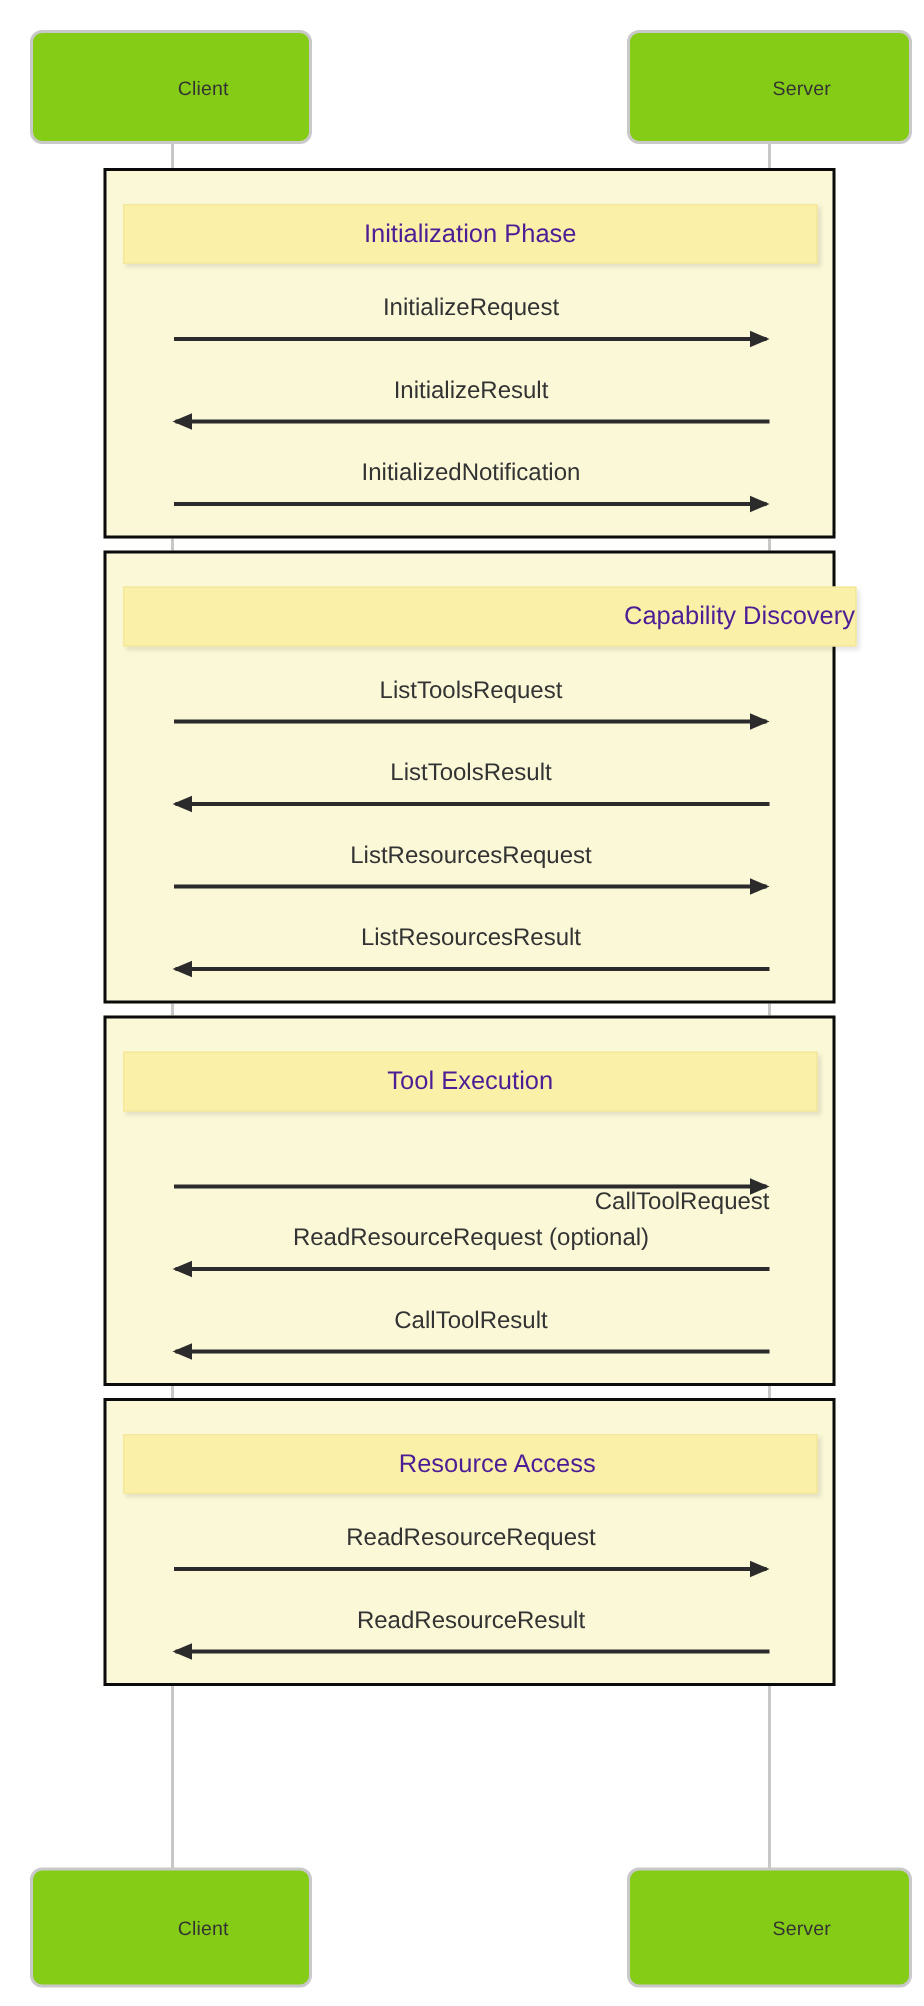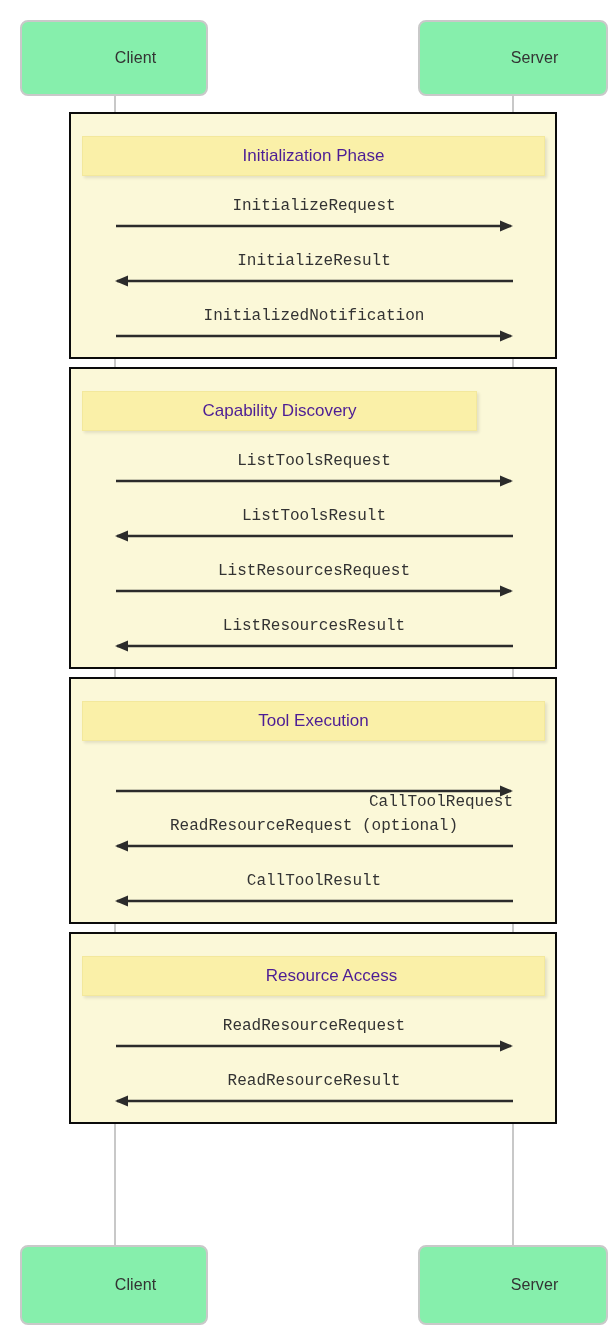--- a/index.html
+++ b/index.html
@@ -17,27 +17,27 @@
     width: 616px;
     height: 1337px;
     background: #ffffff;
     overflow: hidden;
   }
 
   
   .participant {
     position: absolute;
     box-sizing: border-box;
-    background: #86efac;
+    background: #84cc16;
     border: 2px solid #c9c9c9;
     border-radius: 8px;
     display: flex;
     align-items: center;
     justify-content: center;
-    font-size: 16px;
+    font-size: 13px;
     color: #333333;
     letter-spacing: 0.1px;
     z-index: 6;
     padding-left: 43px;
   }
 
   
   .lifeline {
     position: absolute;
     width: 2px;
@@ -69,21 +69,20 @@
 
   
   .msg-label {
     position: absolute;
     text-align: center;
     font-size: 16px;
     color: #333333;
     white-space: nowrap;
     z-index: 5;
     line-height: 20px;
-    font-family: Liberation Mono, monospace;
   }
   .msg-arrow {
     position: absolute;
     height: 14px;
     z-index: 5;
     pointer-events: none;
   }
   .msg-arrow svg { display: block; overflow: visible; }
 </style>
 </head>
@@ -121,21 +120,21 @@
         </svg>
       </div>
       <div class="msg-label" style="left: 115px; top: 306px; width: 398px;">InitializedNotification</div>
       <div class="msg-arrow" style="left: 115px; top: 329px; width: 398px;">
         <svg width="398" height="14" viewBox="0 0 398 14">
           <line x1="1" y1="7" x2="396" y2="7" stroke="#2b2b2b" stroke-width="2.6"></line>
           <path d="M 398 7 L 385 1.5 L 385 12.5 Z" fill="#2b2b2b"></path>
         </svg>
       </div>
       <div class="group" style="left: 69px; top: 367px; width: 488px; height: 302px;"></div>
-      <div class="group-label" style="left: 82px; top: 391px; width: 395px; height: 40px;">
+      <div class="group-label" style="left: 82px; top: 391px; width: 489px; height: 40px; justify-content: flex-end;">
         <span>Capability Discovery</span>
       </div>
       <div class="msg-label" style="left: 115px; top: 451px; width: 398px;">ListToolsRequest</div>
       <div class="msg-arrow" style="left: 115px; top: 474px; width: 398px;">
         <svg width="398" height="14" viewBox="0 0 398 14">
           <line x1="1" y1="7" x2="396" y2="7" stroke="#2b2b2b" stroke-width="2.6"></line>
           <path d="M 398 7 L 385 1.5 L 385 12.5 Z" fill="#2b2b2b"></path>
         </svg>
       </div>
       <div class="msg-label" style="left: 115px; top: 506px; width: 398px;">ListToolsResult</div>

